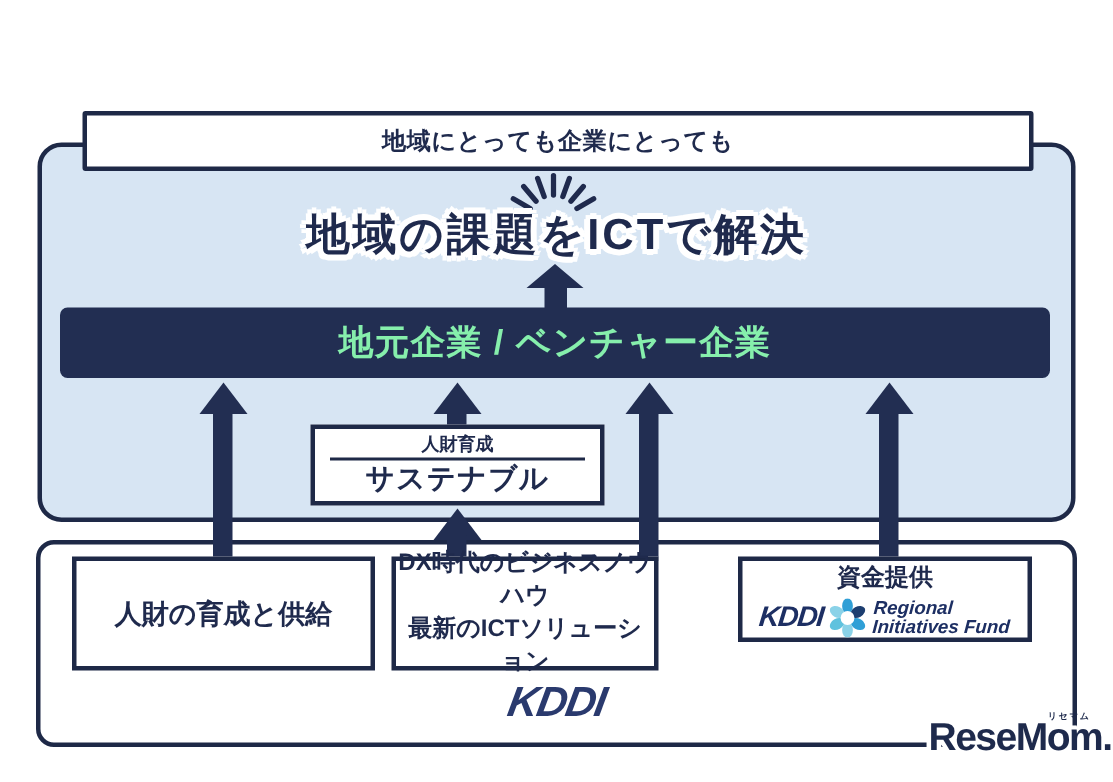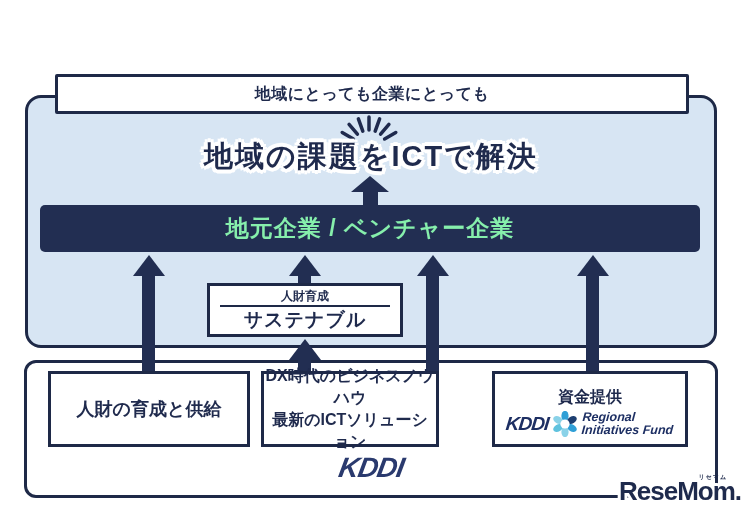--- a/index.html
+++ b/index.html
@@ -57,21 +57,21 @@
     position:absolute;left:24px;top:360px;width:688px;height:132px;
     background:#ffffff;border:3px solid #1e2947;border-radius:12px;z-index:0;
   }
   .ibox{
     position:absolute;background:#ffffff;border:3px solid #1e2947;z-index:2;
     box-sizing:border-box;display:flex;flex-direction:column;
     align-items:center;justify-content:center;text-align:center;
   }
   .ibox.talent{left:48px;top:371px;width:202px;height:76px;font-size:18px;}
   .ibox.dx{left:261px;top:371px;width:178px;height:76px;font-size:16px;line-height:22px;}
-  .ibox.fund{left:492px;top:371px;width:196px;height:76px;font-size:16px;justify-content:center;padding-top:6px;}
+  .ibox.fund{left:492px;top:371px;width:196px;height:57px;font-size:16px;justify-content:flex-end;padding-top:6px;}
   .fund-row{display:flex;align-items:center;justify-content:center;gap:4px;margin-top:3px;}
   .fund-brand{font-size:19px;font-style:italic;letter-spacing:-1px;transform:skewX(-6deg);color:#1d2f63;}
   .fund-name{font-size:12.5px;font-style:italic;line-height:13px;text-align:left;color:#1d2f63;transform:skewX(-4deg);}
   
   .kddi-logo{
     position:absolute;left:0;top:452px;width:742px;text-align:center;z-index:1;
   }
   .kddi-logo span{
     display:inline-block;font-size:28px;font-style:italic;letter-spacing:-1px;
     transform:skewX(-10deg);color:#2a3a6e;

